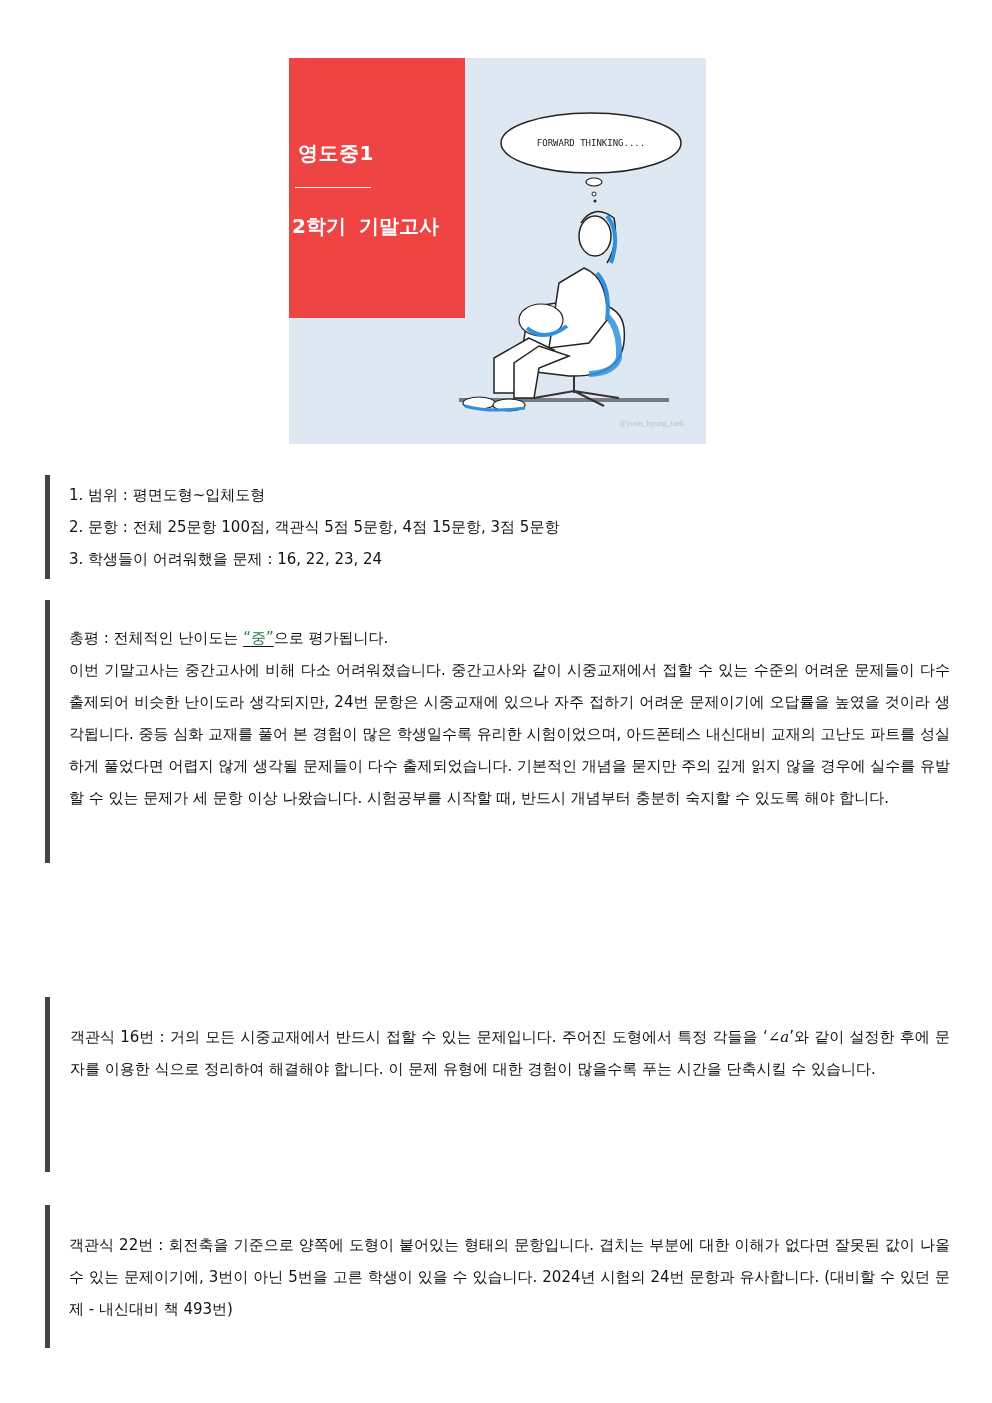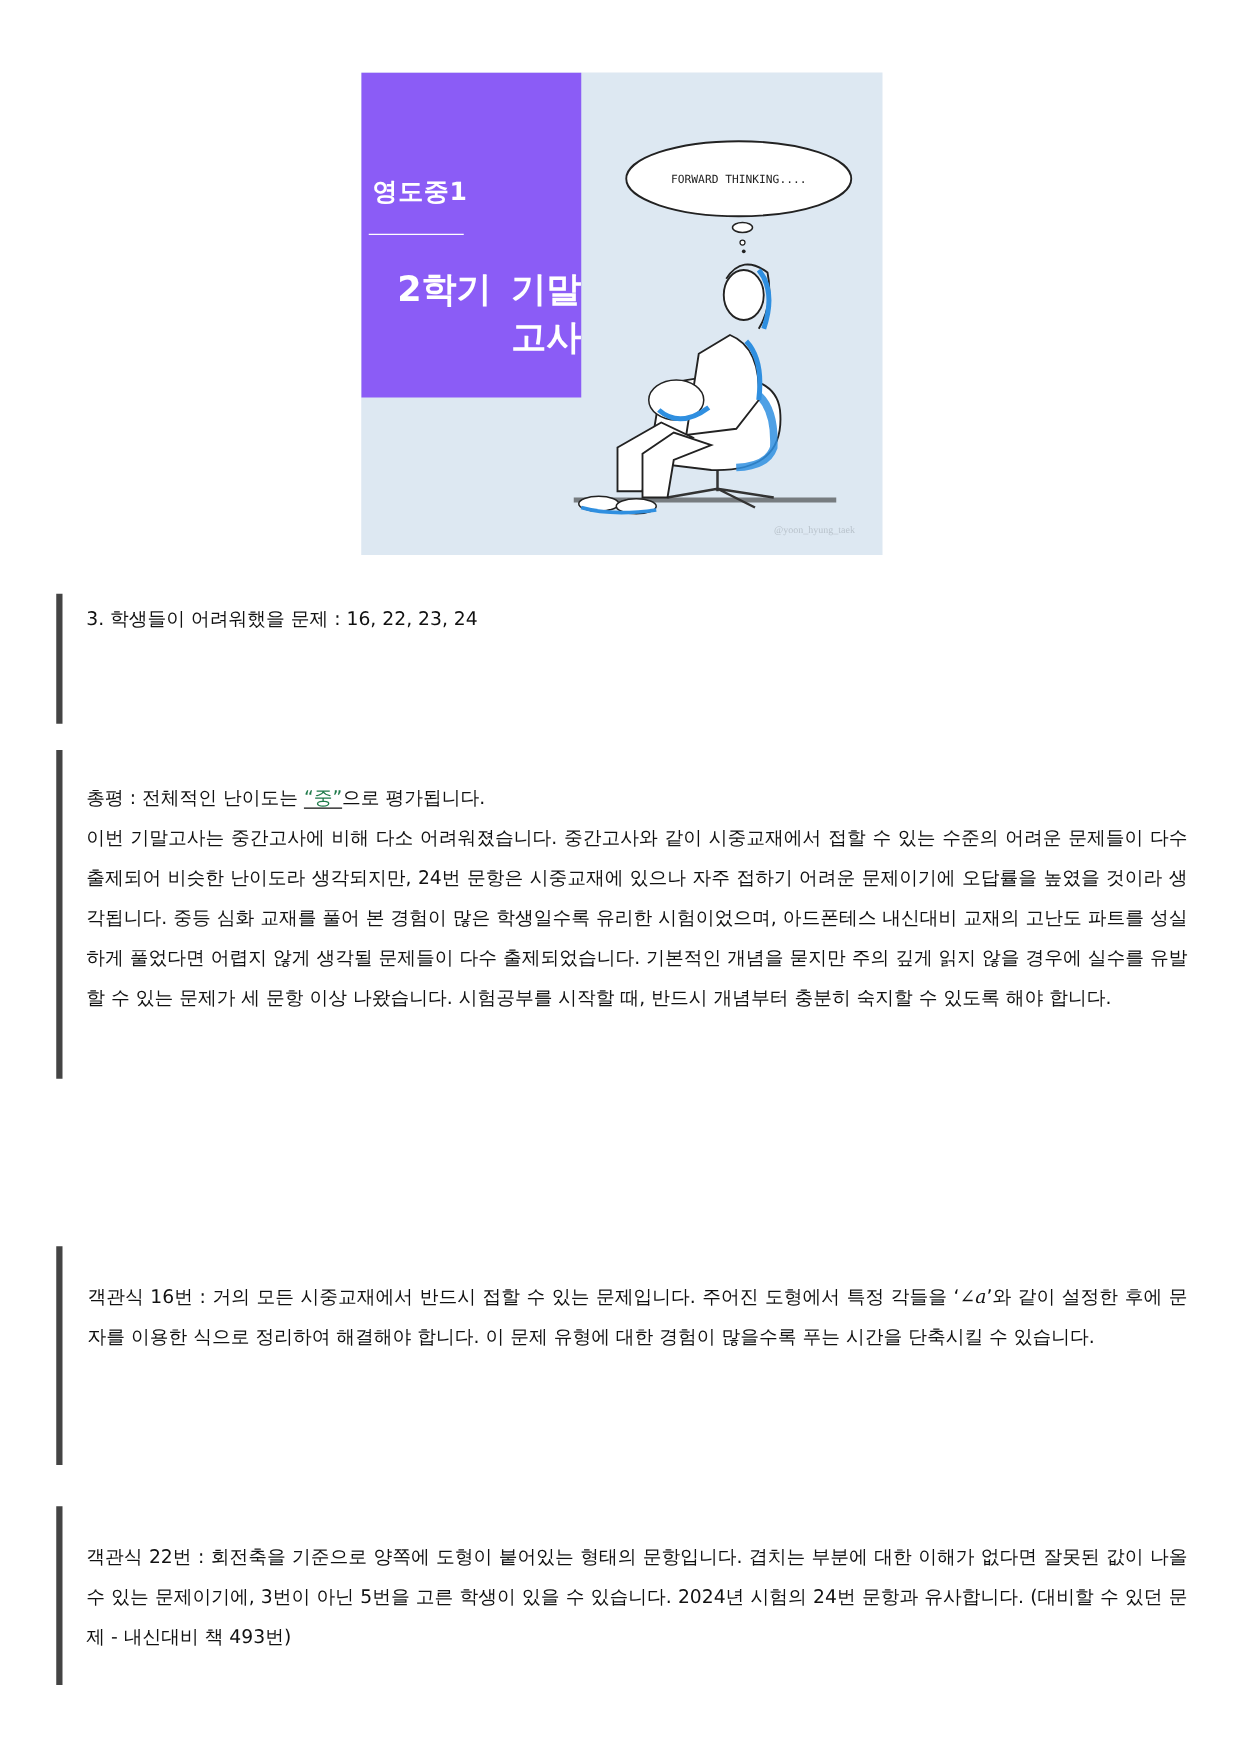--- a/index.html
+++ b/index.html
@@ -16,34 +16,34 @@
     position: absolute;
     left: 289px; top: 58px;
     width: 417px; height: 386px;
     background: #dde8f2;
     overflow: hidden;
   }
   .title-box {
     position: absolute;
     left: 0; top: 0;
     width: 176px; height: 260px;
-    background: #8b5cf6;
+    background: #ef4444;
     color: #ffffff;
   }
   .title-line1 {
     position: absolute; left: 9px; top: 82px;
     font-size: 20px; font-weight: bold; letter-spacing: 0.5px;
   }
   .title-rule {
     position: absolute; left: 6px; top: 129px;
     width: 76px; height: 1px; background: #ffffff;
   }
   .title-line2 {
     position: absolute; left: 3px; top: 155px;
-    font-size: 28px; font-weight: bold; word-spacing: 6px; text-align: right;
+    font-size: 20px; font-weight: bold; word-spacing: 6px; text-align: right;
   }
   .illustration { position: absolute; left: 0; top: 0; }
   .watermark {
     position: absolute; right: 22px; bottom: 16px;
     font-size: 8px; color: #b9c3cc; font-family: Liberation Serif, serif;
   }
 
   
   .block {
     position: absolute;
@@ -107,20 +107,22 @@
 
   <div class="title-box">
     <div class="title-line1">영도중1</div>
     <div class="title-rule"></div>
     <div class="title-line2">2학기  기말고사</div>
   </div>
   <div class="watermark">@yoon_hyung_taek</div>
 </div>
 
 <div class="block block1">
+  <span class="line">1. 범위 : 평면도형~입체도형</span>
+  <span class="line">2. 문항 : 전체 25문항 100점, 객관식 5점 5문항, 4점 15문항, 3점 5문항</span>
   <span class="line">3. 학생들이 어려워했을 문제 : 16, 22, 23, 24</span>
 </div>
 
 <div class="block block2">
   <span class="line"><span>총평 : 전체적인 난이도는 </span><span class="highlight">“중”</span><span>으로 평가됩니다.</span></span>
   <span class="para">이번 기말고사는 중간고사에 비해 다소 어려워졌습니다. 중간고사와 같이 시중교재에서 접할 수 있는 수준의 어려운 문제들이 다수 출제되어 비슷한 난이도라 생각되지만, 24번 문항은 시중교재에 있으나 자주 접하기 어려운 문제이기에 오답률을 높였을 것이라 생각됩니다. 중등 심화 교재를 풀어 본 경험이 많은 학생일수록 유리한 시험이었으며, 아드폰테스 내신대비 교재의 고난도 파트를 성실하게 풀었다면 어렵지 않게 생각될 문제들이 다수 출제되었습니다. 기본적인 개념을 묻지만 주의 깊게 읽지 않을 경우에 실수를 유발할 수 있는 문제가 세 문항 이상 나왔습니다. 시험공부를 시작할 때, 반드시 개념부터 충분히 숙지할 수 있도록 해야 합니다.</span>
 </div>
 
 <div class="block block3">
   <span class="para"><span>객관식 16번 : 거의 모든 시중교재에서 반드시 접할 수 있는 문제입니다. 주어진 도형에서 특정 각들을 ‘</span><span class="math">∠a</span><span>’와 같이 설정한 후에 문자를 이용한 식으로 정리하여 해결해야 합니다. 이 문제 유형에 대한 경험이 많을수록 푸는 시간을 단축시킬 수 있습니다.</span></span>

